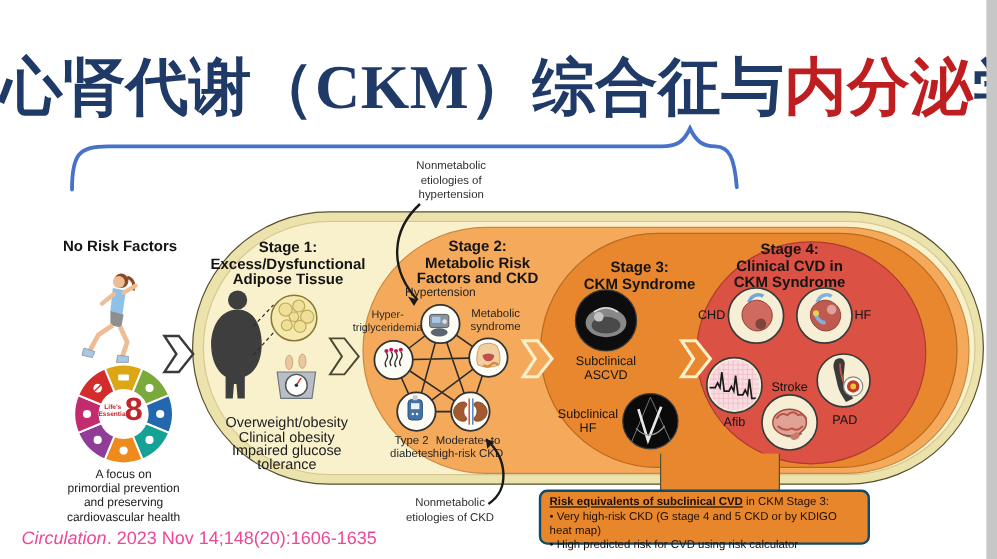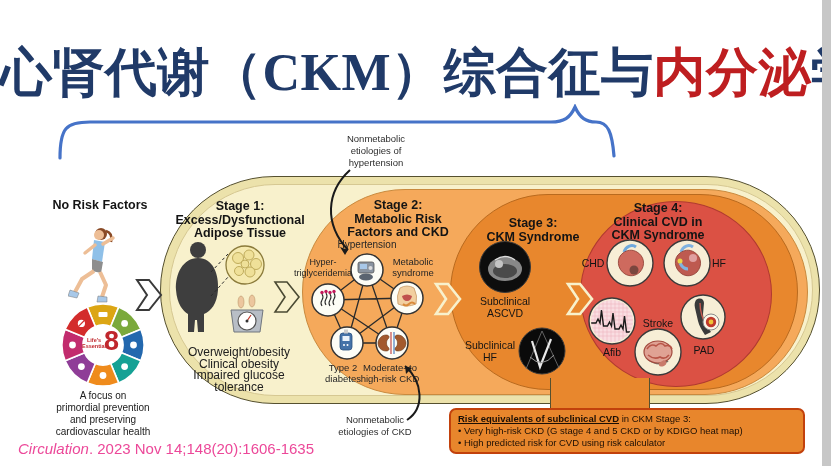--- a/index.html
+++ b/index.html
@@ -19,22 +19,22 @@
   .region3{left:450px;top:194px;width:348px;height:196px;border-radius:98px;
     background:#E8872D;border:1px solid #B96A1E;box-sizing:border-box;}
   .region4{left:580px;top:201px;width:192px;height:186px;border-radius:50%;
     background:#DB5144;border:1px solid #B03A30;box-sizing:border-box;}
   .stitle{font-size:12.5px;font-weight:700;color:#141414;line-height:13.5px;text-align:center;}
   .nlabel{font-size:9.5px;color:#262626;line-height:10.5px;text-align:center;}
   .slabel{font-size:10.5px;color:#141414;line-height:12px;text-align:center;}
   .note{font-size:9.5px;color:#2d2d2d;line-height:12px;text-align:center;}
   .items{font-size:12px;color:#202020;line-height:11.5px;text-align:center;}
   .caption{font-size:10px;color:#202020;line-height:12px;text-align:center;}
-  #risk-box{left:449px;top:408px;width:356px;height:46px;background:#E8862C;
-    border:2px solid #c2410c;border-radius:7px;box-sizing:border-box;
+  #risk-box{left:449px;top:408px;width:276px;height:46px;background:#E8862C;
+    border:2px solid #0c4a6e;border-radius:7px;box-sizing:border-box;
     padding:3px 7px;font-size:9.5px;line-height:12px;color:#1C0F05;}
   #risk-box .tb{font-weight:700;text-decoration:underline;}
   #stalk{left:550px;top:378px;width:100px;height:32px;background:#E8872D;
     border-left:1.5px solid #55502F;border-right:1.5px solid #55502F;box-sizing:border-box;}
   #citation{left:18px;top:440px;font-size:15px;color:#ec4899;}
   #citation .it{font-style:italic;}
   #edge-strip{left:822px;top:0;width:9px;height:466px;background:#C7C7C7;}
   .wheel-text{color:#C0272D;font-weight:700;}
   span.line{display:block;}
 </style>

